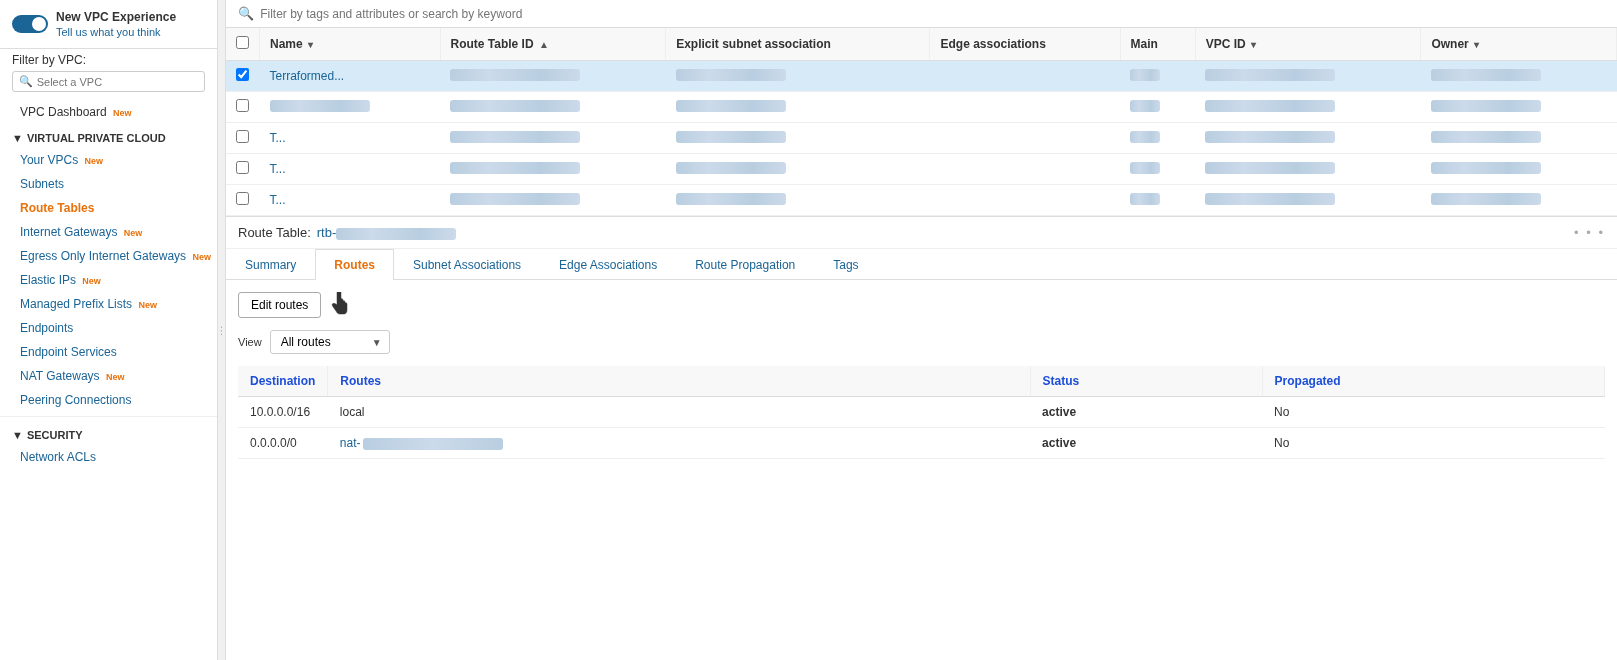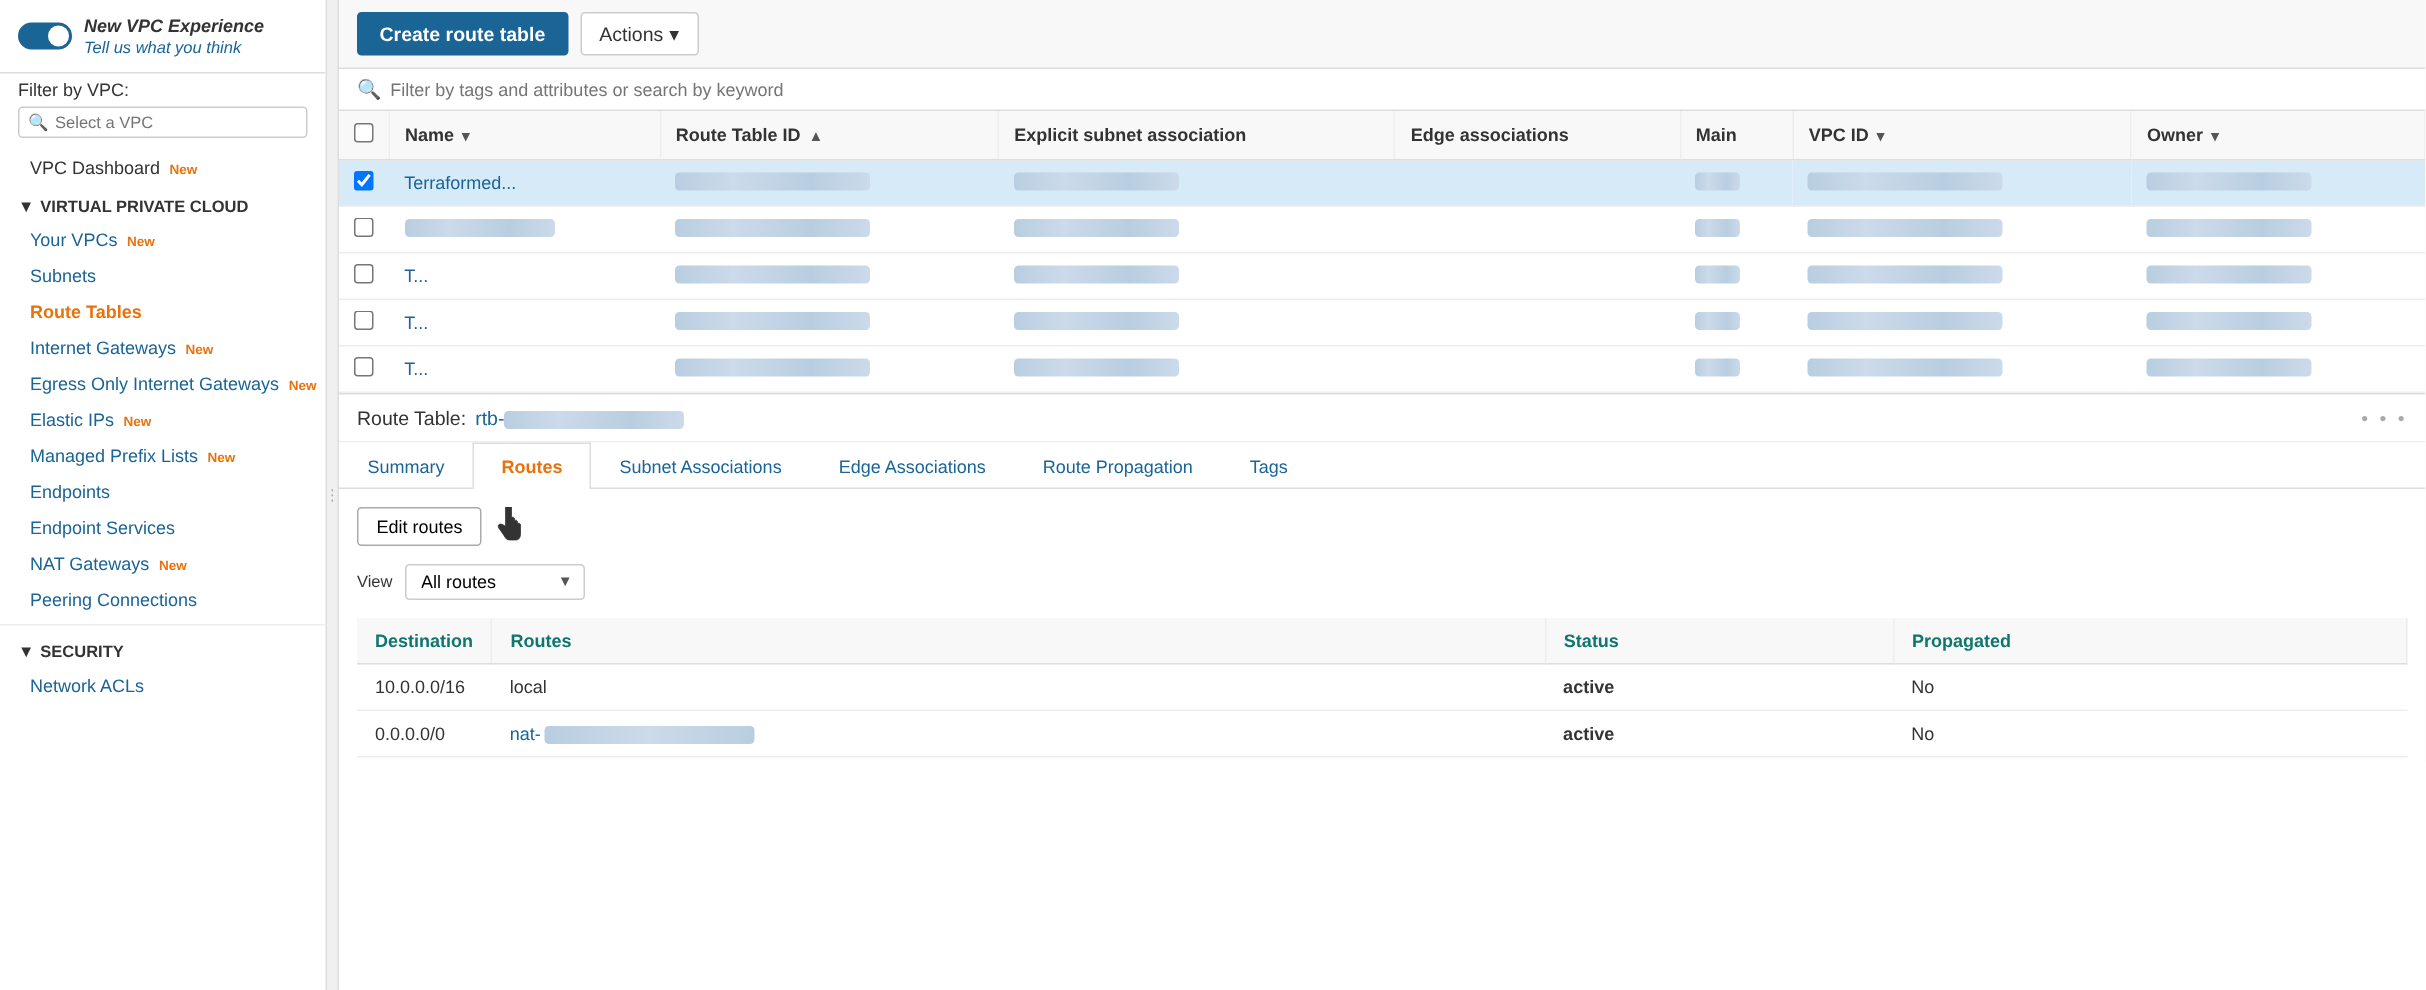--- a/index.html
+++ b/index.html
@@ -18,21 +18,20 @@
     }
     .sidebar-header {
       padding: 10px 12px;
       border-bottom: 1px solid #ddd;
       background: #fff;
     }
     .vpc-toggle {
       display: flex;
       align-items: center;
       gap: 8px;
-      font-style: italic;
     }
     .toggle-switch {
       width: 36px; height: 18px;
       background: #1a6496;
       border-radius: 9px;
       position: relative;
       display: inline-block;
     }
     .toggle-switch::after {
       content: '';
@@ -292,21 +291,21 @@
     .routes-table {
       width: 100%;
       border-collapse: collapse;
       font-size: 12px;
     }
     .routes-table thead th {
       background: #f8f8f8;
       border-bottom: 1px solid #ddd;
       padding: 8px 12px;
       font-weight: bold;
-      color: #0f766e;
+      color: #1d4ed8;
       text-align: left;
     }
     .routes-table tbody td {
       padding: 8px 12px;
       border-bottom: 1px solid #eee;
       color: #333;
     }
     .status-active { color: #3a7d44; font-weight: bold; }
     .nat-link { color: #1a6496; }
     .nat-blurred {
@@ -399,27 +398,20 @@
     <div class="sidebar-item">
       <span>Network ACLs</span>
     </div>
   </div>
 </div>
 
 <div class="sidebar-resize">⋮</div>
 
 <div class="main">
 
-  <div class="toolbar">
-    <button class="btn-primary">Create route table</button>
-    <button class="btn-secondary">
-      <span>Actions</span>
-      <span>▾</span>
-    </button>
-  </div>
 
   <div class="search-bar">
     <span class="search-icon">🔍</span>
     <input class="search-input" type="text" placeholder="Filter by tags and attributes or search by keyword" style="">
   </div>
 
   <div class="table-container">
     <table>
       <thead>
         <tr>

